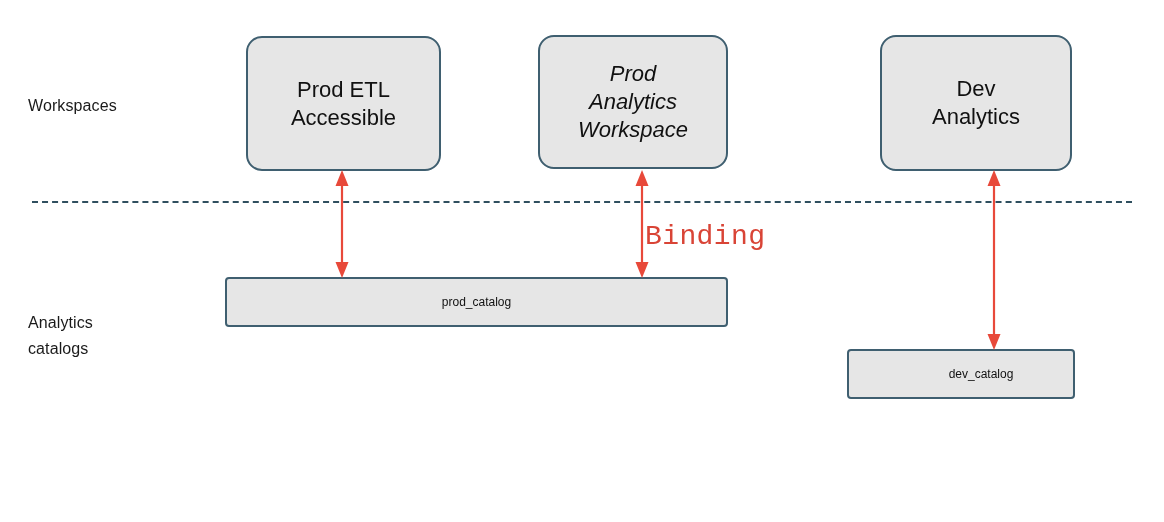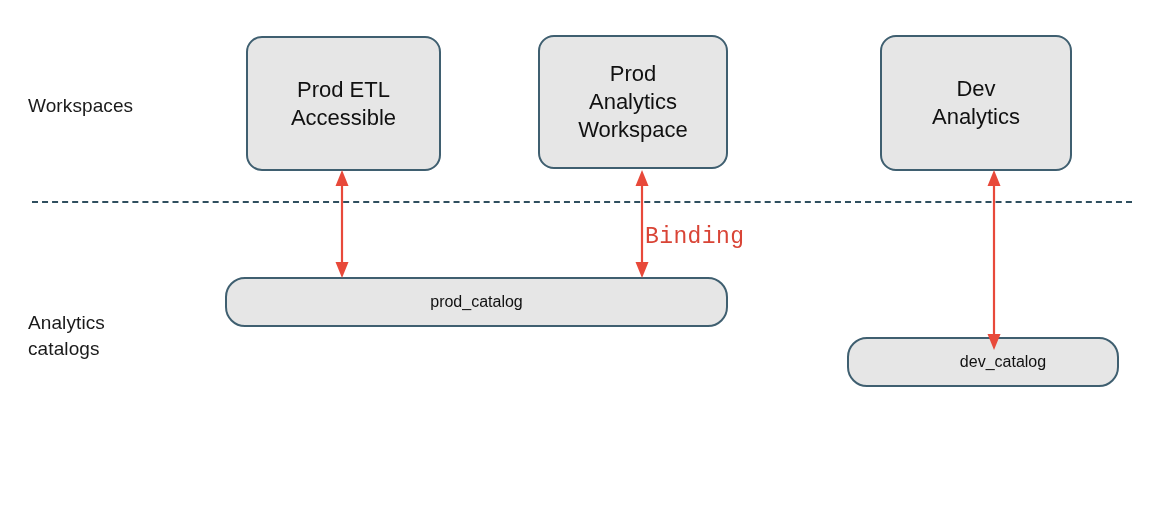--- a/index.html
+++ b/index.html
@@ -15,21 +15,21 @@
   #canvas {
     position: relative;
     width: 1164px;
     height: 522px;
     background: #ffffff;
     overflow: hidden;
   }
   .row-label {
     position: absolute;
     color: #1a1a1a;
-    font-size: 19px;
+    font-size: 16px;
     line-height: 26px;
     font-family: "Liberation Sans", sans-serif;
     white-space: pre-line;
     letter-spacing: 0.1px;
   }
   #label-workspaces { left: 28px; top: 93px; }
   #label-catalogs   { left: 28px; top: 310px; }
 
   .node {
     position: absolute;
@@ -43,30 +43,30 @@
     color: #111111;
     font-family: "Liberation Sans", sans-serif;
     white-space: pre-line;
   }
   .node.workspace {
     border-radius: 16px;
     font-size: 22px;
     line-height: 28px;
   }
   .node.catalog {
-    border-radius: 20px;
-    font-size: 16px;
+    border-radius: 4px;
+    font-size: 12px;
     line-height: 20px;
   }
 
   #node-prod-etl       { left: 246px; top: 36px;  width: 195px; height: 135px; }
-  #node-prod-analytics { left: 538px; top: 35px;  width: 190px; height: 134px; }
+  #node-prod-analytics { left: 538px; top: 35px;  width: 190px; height: 134px; font-style: italic; }
   #node-dev-workspace  { left: 880px; top: 35px;  width: 192px; height: 136px; }
   #node-prod-catalog   { left: 225px; top: 277px; width: 503px; height: 50px; }
-  #node-dev-catalog    { left: 847px; top: 337px; width: 272px; height: 50px; padding-left: 40px; }
+  #node-dev-catalog    { left: 847px; top: 349px; width: 228px; height: 50px; padding-left: 40px; }
 
   #divider {
     position: absolute;
     left: 32px;
     top: 201px;
     width: 1100px;
     height: 0;
     border-top: 2px dashed #2f4f5f;
   }
 
@@ -86,21 +86,21 @@
   #arrow-prod-etl       { left: 320px; top: 160px; }
   #arrow-prod-analytics { left: 620px; top: 160px; }
   #arrow-dev            { left: 972px; top: 160px; }
 
   #binding-label {
     position: absolute;
     left: 645px;
     top: 222px;
     color: #d94436;
     font-family: "Liberation Mono", monospace;
-    font-size: 23px;
+    font-size: 28px;
     line-height: 30px;
     letter-spacing: 0.4px;
   }
 </style>
 </head>
 <body>
 
 <div id="canvas">
 
   <div class="row-label" id="label-workspaces">Workspaces</div>

